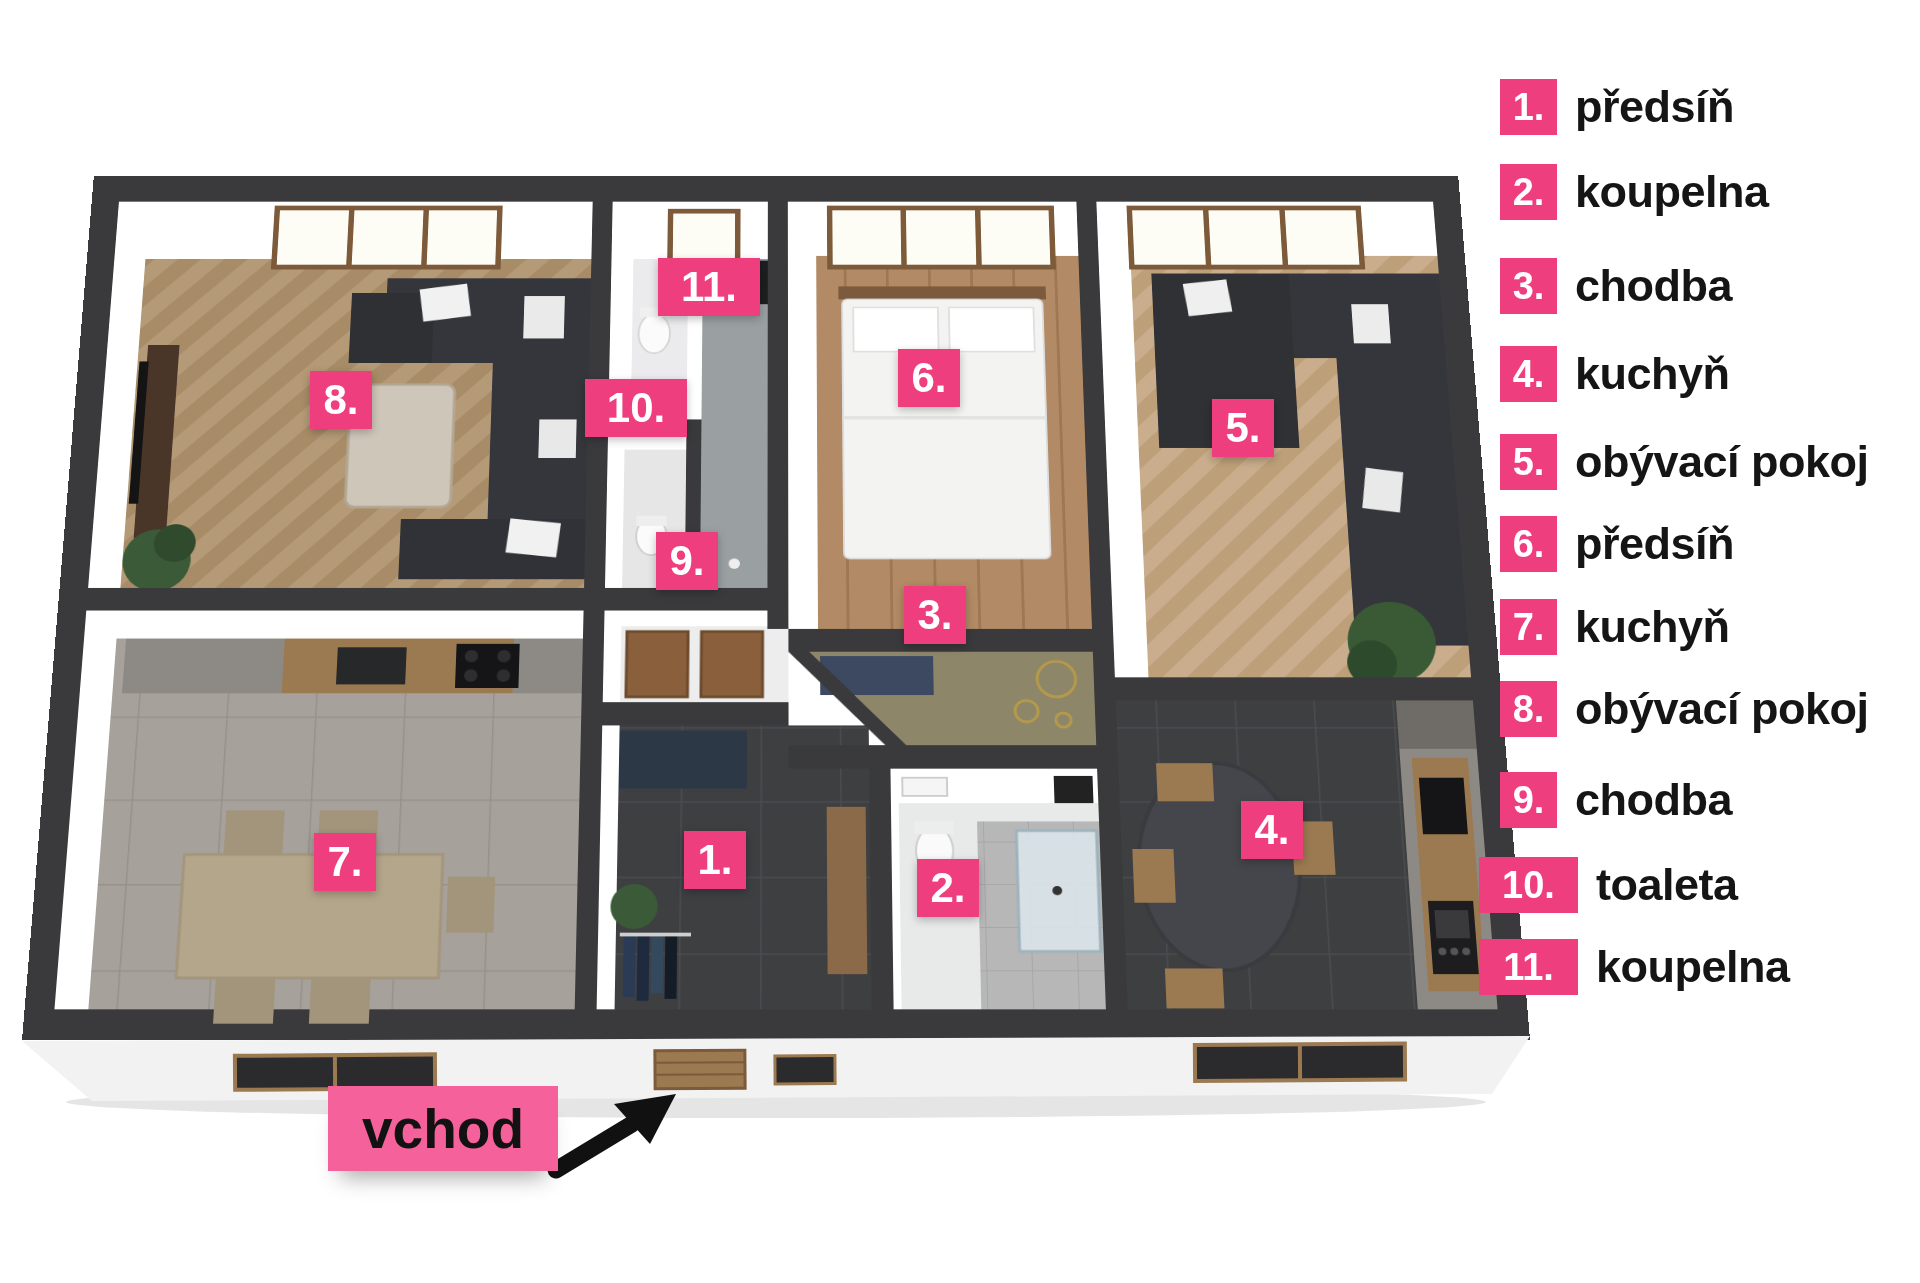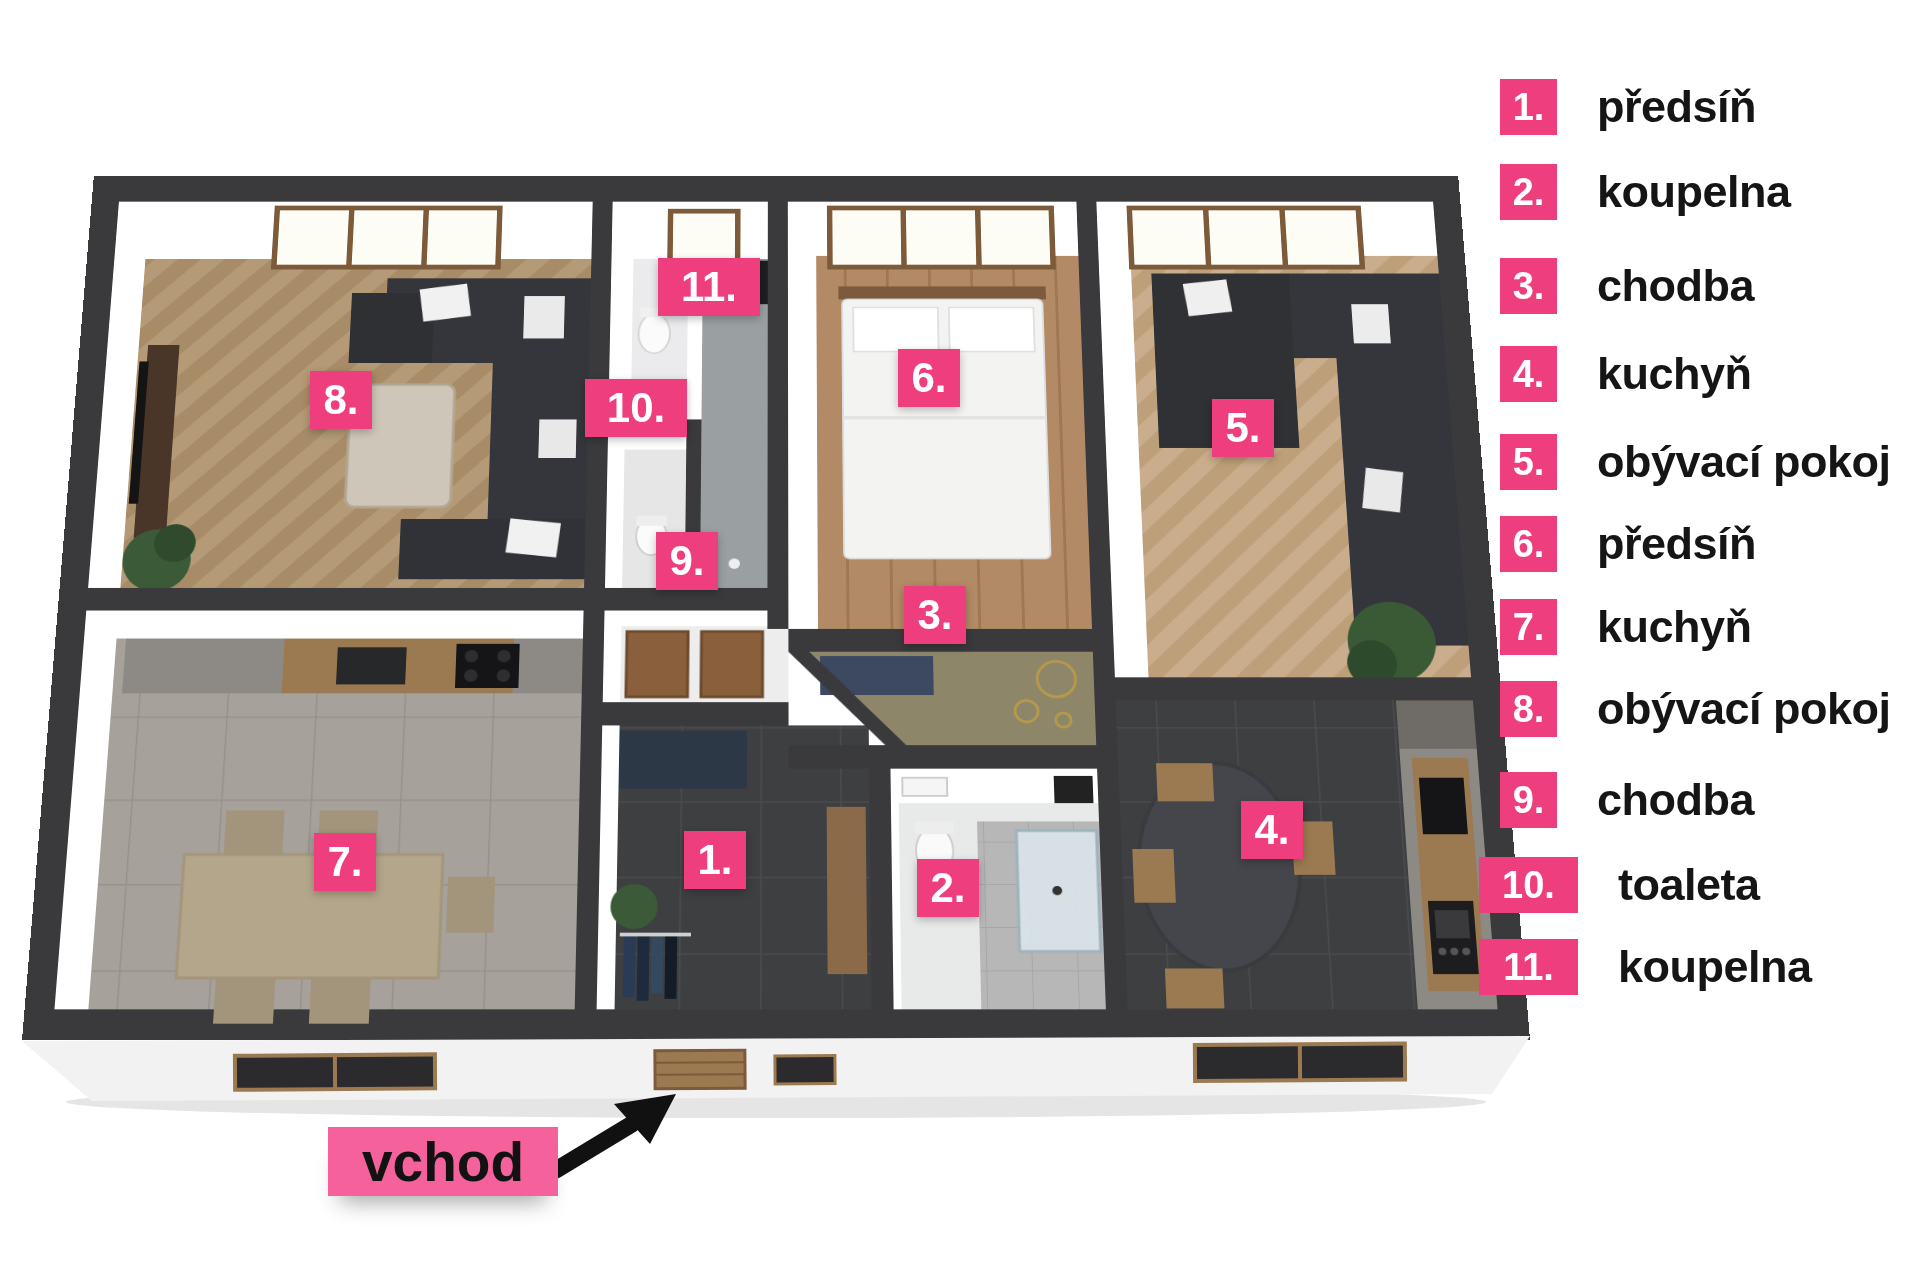--- a/index.html
+++ b/index.html
@@ -20,26 +20,26 @@
     box-shadow:0 3px 8px rgba(0,0,0,.25);}
   .room-badge.wide{width:102px;}
 
   
   .legend{position:absolute;inset:0;z-index:4;}
   .legend-row{position:absolute;display:flex;align-items:center;height:56px;}
   .legend-badge{background:var(--badge-pink,#EF3E7E);color:#fff;font-weight:700;font-size:38px;
     width:57px;height:56px;display:flex;align-items:center;justify-content:center;flex:none;}
   .legend-row.wide{left:1479px;}
   .legend-row.wide .legend-badge{width:99px;}
-  .legend-label{margin-left:40px;font-size:45px;color:#151515;font-weight:600;
+  .legend-label{margin-left:18px;font-size:45px;color:#151515;font-weight:600;
     letter-spacing:-0.5px;white-space:nowrap;}
   .legend-row.wide .legend-label{}
 
   
-  .entrance{position:absolute;left:328px;top:1127px;width:230px;height:69px;z-index:4;
+  .entrance{position:absolute;left:328px;top:1086px;width:230px;height:85px;z-index:4;
     background:var(--entrance-pink,#F4619B);color:#121212;display:flex;align-items:center;justify-content:center;
     font-size:55px;font-weight:600;box-shadow:0 18px 22px -12px rgba(0,0,0,.35);}
 </style>
 </head>
 <body>
 
 <div class="stage">
 
   <div class="plan3d">
     <svg viewBox="0 0 1508 993">

